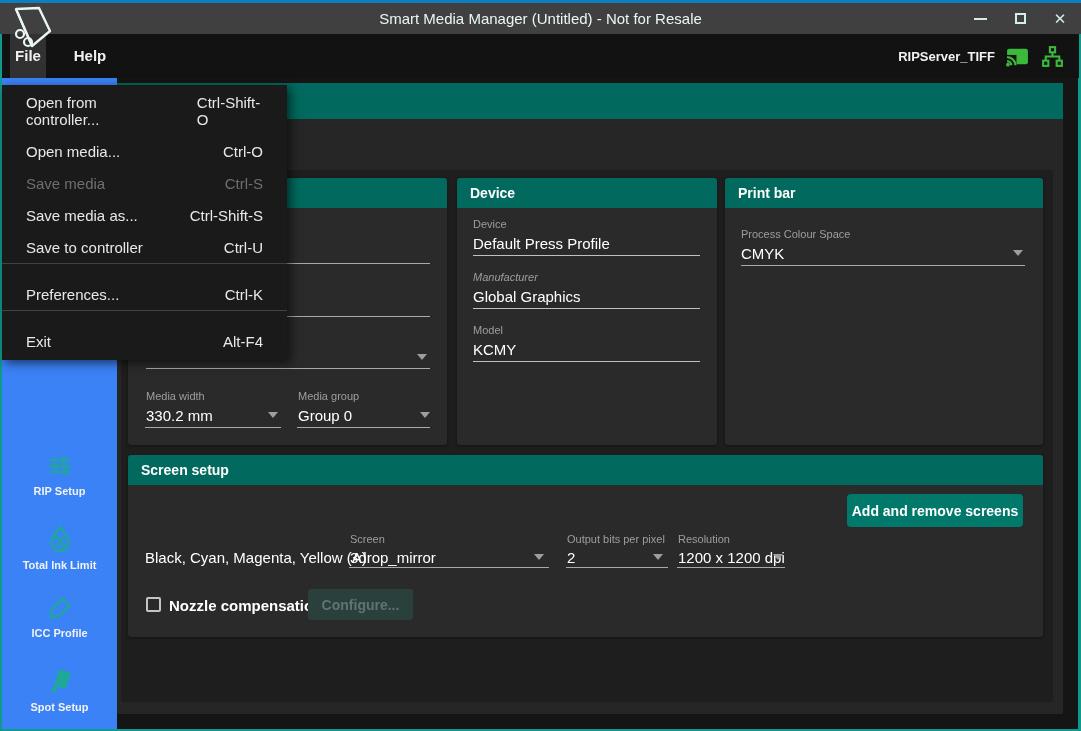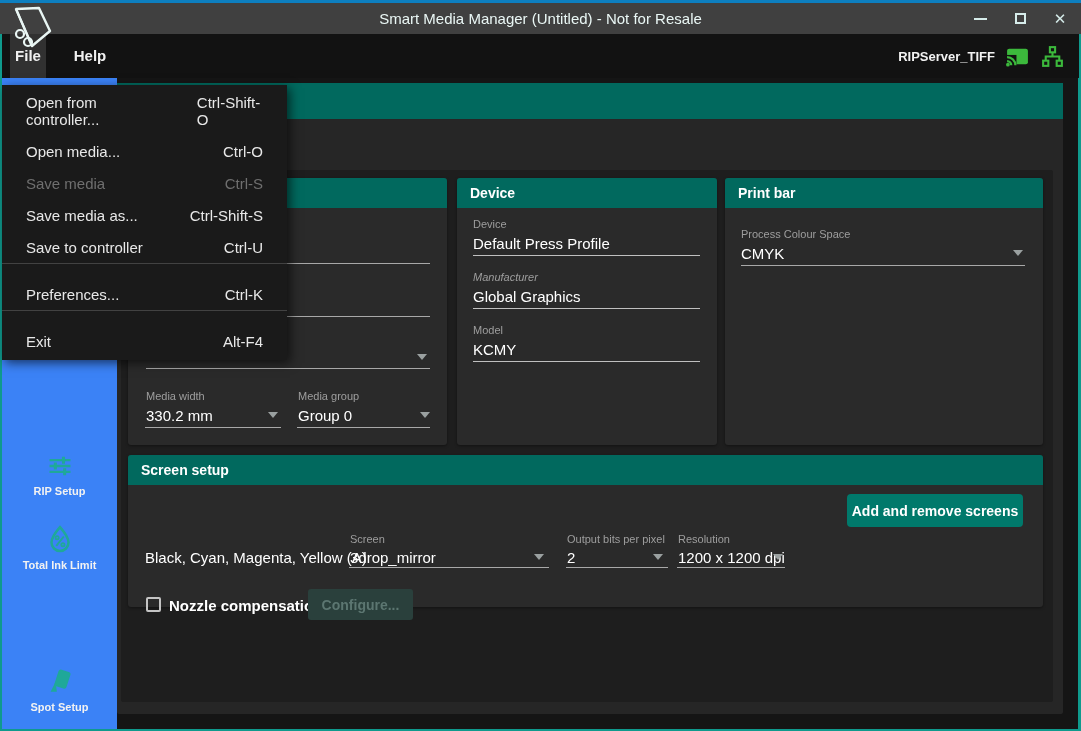--- a/index.html
+++ b/index.html
@@ -130,20 +130,26 @@
     </div>
     <div class="side-item" style="top:446px;">
       <svg width="30" height="30" viewBox="0 0 24 24">
         <path d="M12 2.5 C12 2.5 5.2 10.2 5.2 14.8 A6.8 6.8 0 0 0 18.8 14.8 C18.8 10.2 12 2.5 12 2.5 Z" fill="none" stroke="#1fa899" stroke-width="2"></path>
         <path d="M15 10 L9 17.5" stroke="#1fa899" stroke-width="1.6"></path>
         <circle cx="9.7" cy="11" r="1.3" fill="none" stroke="#1fa899" stroke-width="1.4"></circle>
         <circle cx="14.3" cy="16.5" r="1.3" fill="none" stroke="#1fa899" stroke-width="1.4"></circle>
       </svg>
       <div class="side-label">Total Ink Limit</div>
     </div>
+    <div class="side-item" style="top:516px;">
+      <svg width="28" height="28" viewBox="0 0 24 24">
+        <path d="M14 4 L20 10 L11 19 L4 20 L5 13 Z" fill="none" stroke="#1fa899" stroke-width="2" stroke-linejoin="round"></path>
+      </svg>
+      <div class="side-label">ICC Profile</div>
+    </div>
     <div class="side-item" style="top:588px;">
       <svg width="30" height="30" viewBox="0 0 24 24">
         <rect x="9" y="3.5" width="10" height="14" rx="2" fill="#1fa899" transform="rotate(18 14 10.5)"></rect>
         <path d="M4.5 20.5 L8.5 12.5 L9.5 20.5 Z" fill="#1fa899"></path>
       </svg>
       <div class="side-label">Spot Setup</div>
     </div>
 
   </div>
 
@@ -196,21 +202,21 @@
   <div class="panel" style="left:725px; top:178px; width:318px; height:267px;">
     <div class="panel-header">Print bar</div>
     <div class="field">
       <div class="f-label" style="left:16px; top:50px;">Process Colour Space</div>
       <div class="f-value" style="left:16px; top:67px;">CMYK</div>
       <div class="dd-arrow" style="left:288px; top:72px;"></div>
       <div class="u-line" style="left:16px; top:87px; width:284px;"></div>
     </div>
   </div>
 
-  <div class="panel" style="left:128px; top:455px; width:915px; height:152px;">
+  <div class="panel" style="left:128px; top:455px; width:915px; height:182px;">
     <div class="panel-header">Screen setup</div>
     <button class="btn-teal" style="left:719px; top:39px; width:176px; height:33px;">Add and remove screens</button>
 
     <div class="channels-text" style="left:17px; top:94px;">Black, Cyan, Magenta, Yellow (A)</div>
 
     <div class="field">
       <div class="f-label" style="left:222px; top:78px;">Screen</div>
       <div class="f-value" style="left:222px; top:94px;">3drop_mirror</div>
       <div class="dd-arrow" style="left:406px; top:99px;"></div>
       <div class="u-line" style="left:221px; top:112px; width:200px;"></div>

